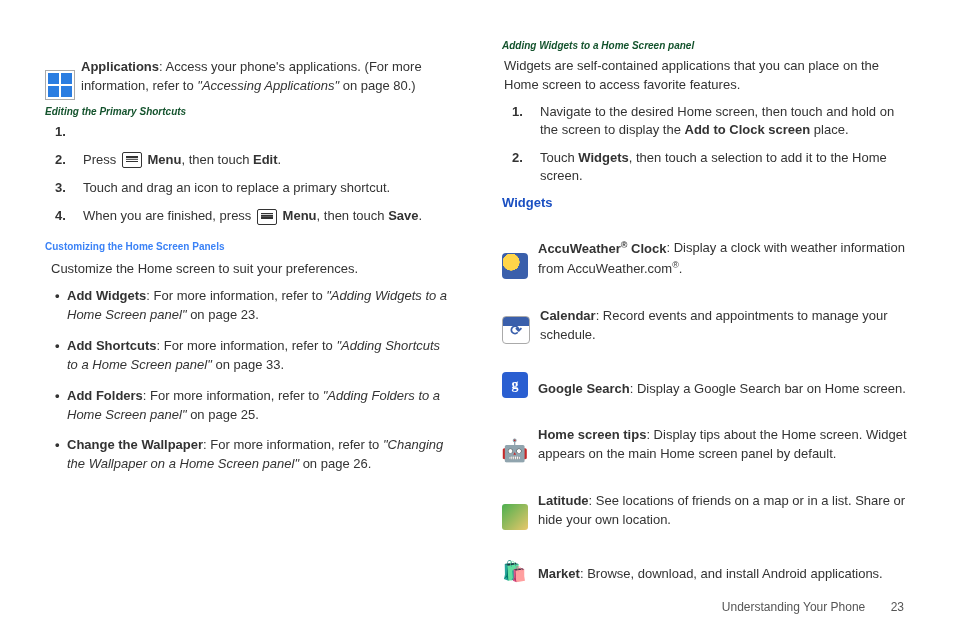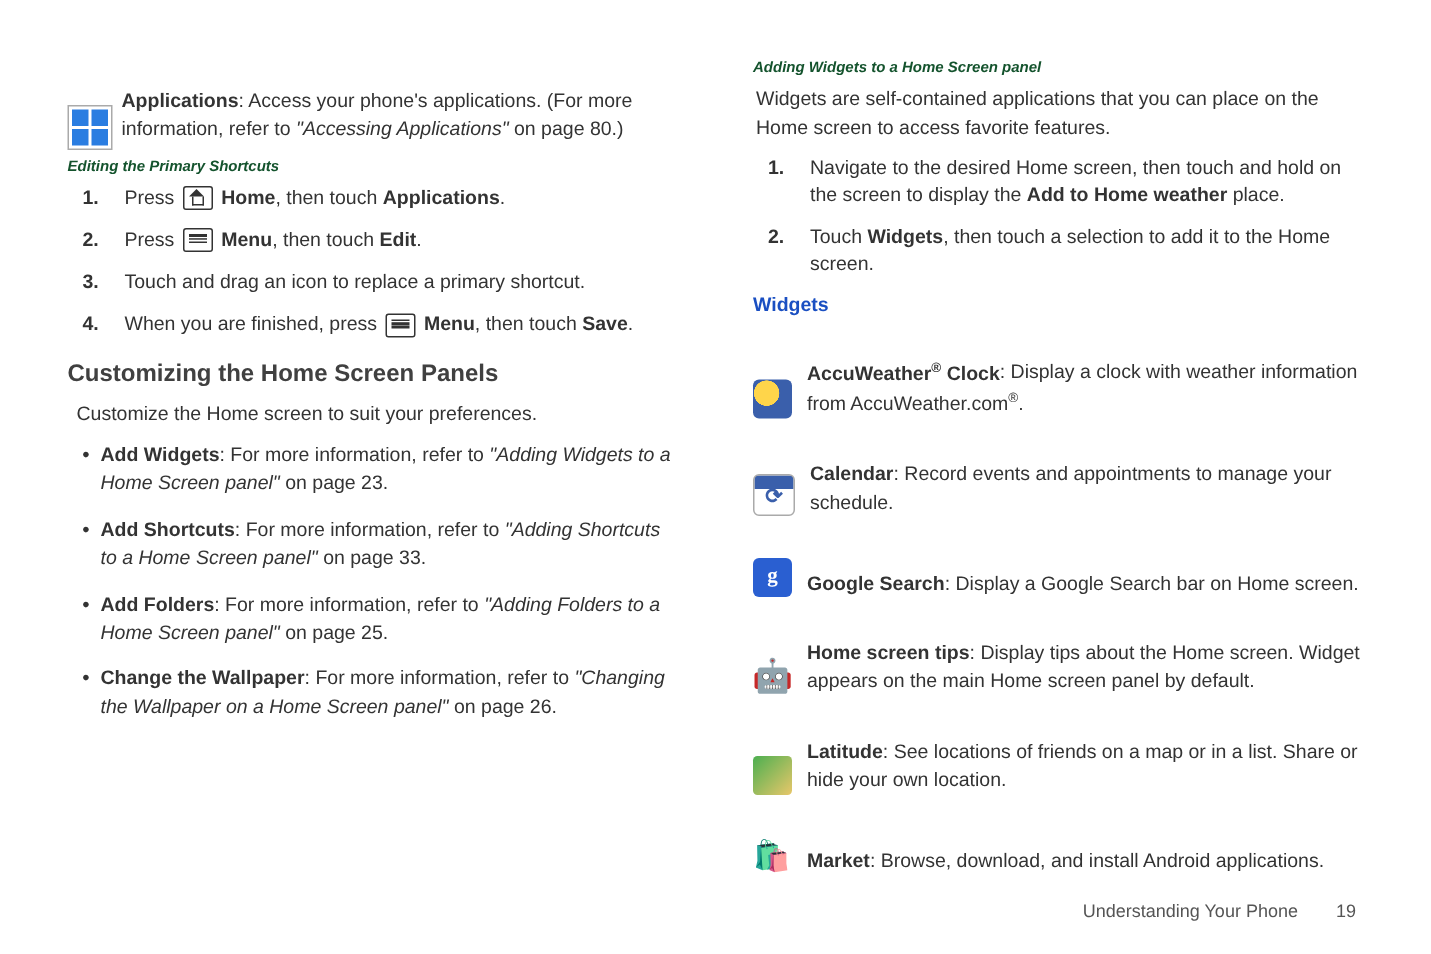--- a/index.html
+++ b/index.html
@@ -13,21 +13,21 @@
     color: #333;
     background: #fff;
     position: relative;
   }
   .columns {
     display: flex;
     gap: 50px;
   }
   .col { flex: 1; }
   .blue-bold-italic { color: #14532d; font-weight: bold; font-style: italic; font-size: 10px; margin: 10px 0 6px 0; }
-  .blue-section { color: #404040; font-weight: bold; font-size: 16px; margin: 16px 0 8px 0; }
+  .blue-section { color: #3b82f6; font-weight: bold; font-size: 10px; margin: 16px 0 8px 0; }
   .blue-small { color: #1a4fc2; font-weight: bold; font-size: 13px; margin: 10px 0 8px 0; }
   .icon-box {
     width: 26px; height: 26px; display: inline-block; vertical-align: top;
     flex-shrink: 0;
   }
   .row { display: flex; align-items: flex-end; gap: 10px; margin-bottom: 8px; margin-top: 28px; }
   .row .text { flex: 1; line-height: 1.45; }
   b { font-weight: bold; }
   i { font-style: italic; }
   ol.numlist { list-style: none; padding: 0; margin: 0 0 0 10px; }
@@ -88,21 +88,20 @@
       <div class="text">
         <b>Applications</b><span>: Access your phone's applications. (For more information, refer to </span><i>"Accessing Applications"</i><span> on page 80.)</span>
       </div>
     </div>
 
     <div class="blue-bold-italic">Editing the Primary Shortcuts</div>
 
     <ol class="numlist">
       <li>
         <span class="num">1.</span>
-        <span class="text"><span>Press </span><span class="home-glyph"></span> <b>Home</b><span>, then touch </span><b>Applications</b><span>.</span></span>
       </li>
       <li>
         <span class="num">2.</span>
         <span class="text"><span>Press </span><span class="menu-glyph"></span> <b>Menu</b><span>, then touch </span><b>Edit</b><span>.</span></span>
       </li>
       <li>
         <span class="num">3.</span>
         <span class="text">Touch and drag an icon to replace a primary shortcut.</span>
       </li>
       <li>
@@ -122,21 +121,21 @@
     </ul>
   </div>
 
   <div class="col">
     <div class="blue-bold-italic">Adding Widgets to a Home Screen panel</div>
     <div class="para" style="margin-left:2px">Widgets are self-contained applications that you can place on the Home screen to access favorite features.</div>
 
     <ol class="numlist">
       <li>
         <span class="num">1.</span>
-        <span class="text"><span>Navigate to the desired Home screen, then touch and hold on the screen to display the </span><b>Add to Home weather</b><span> place.</span></span>
+        <span class="text"><span>Navigate to the desired Home screen, then touch and hold on the screen to display the </span><b>Add to Clock screen</b><span> place.</span></span>
       </li>
       <li>
         <span class="num">2.</span>
         <span class="text"><span>Touch </span><b>Widgets</b><span>, then touch a selection to add it to the Home screen.</span></span>
       </li>
     </ol>
 
     <div class="blue-small">Widgets</div>
 
     <div class="row">
@@ -167,14 +166,14 @@
     <div class="row">
       <div class="widget-icon" style="font-size:20px;">🛍️</div>
       <div class="text"><b>Market</b><span>: Browse, download, and install Android applications.</span></div>
     </div>
 
   </div>
 </div>
 
 <div class="footer">
   <span>Understanding Your Phone</span>
-  <span class="pg">19</span>
+  <span class="pg">23</span>
 </div>
 
 </body></html>

